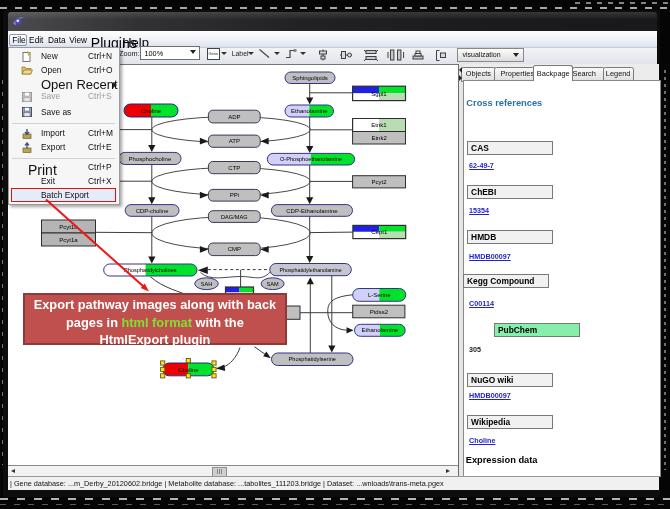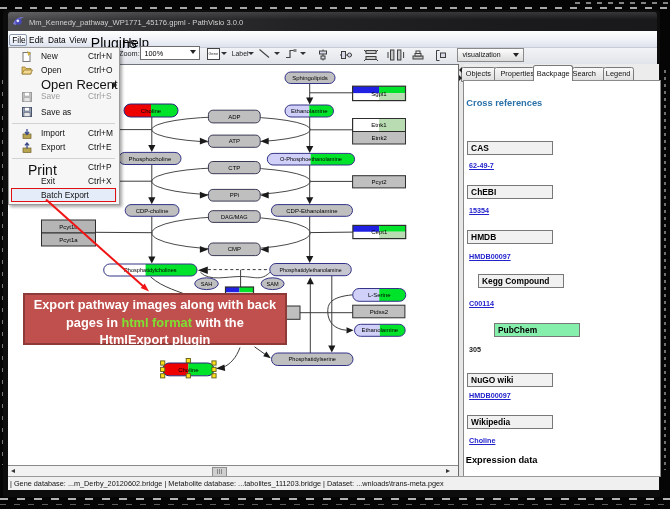--- a/index.html
+++ b/index.html
@@ -14,21 +14,20 @@
 <div class="abs" style="left:664px;top:70px;width:2px;height:400px;background:repeating-linear-gradient(rgba(255,255,255,.42) 0 3px,transparent 3px 7px)"></div>
 
 <div class="abs" style="left:3px;top:10px;width:657px;height:487px;background:#0d0d0d;border-radius:4px 4px 2px 2px"></div>
 
 <div class="abs" style="left:8px;top:12px;width:649px;height:19px;background:linear-gradient(rgba(255,255,255,.13),rgba(255,255,255,0) 40%),linear-gradient(90deg,#4c4c4f 0%,#323234 20%,#222224 45%,#1b1b1d 75%,#19191b 100%);border-radius:3px 3px 0 0;z-index:2">
 <svg class="abs" style="left:4px;top:3px" width="14" height="13" viewBox="0 0 14 13">
         <path d="M1,9 C3,3 9,1 13,3 C10,2 5,5 4,10 Z" fill="#7b7bd8"></path>
         <circle cx="6.5" cy="6.5" r="3.2" fill="#4848b8"></circle>
         <circle cx="5.8" cy="5.8" r="1.4" fill="#e8e8ff"></circle>
       </svg>
-<span class="abs" style="left:21px;top:5.5px;font-size:7.6px;color:#d2d2d2">Mm_Kennedy_pathway_WP1771_45176.gpml - PathVisio 3.0.0</span>
     </div>
 
 <div class="abs" style="left:8px;top:31px;width:649px;height:16px;background:linear-gradient(#fefefe 0%,#f0f2f7 55%,#dde2ee 100%);border-bottom:1px solid #c8cdd8;z-index:2">
 <span class="abs" style="left:1.3px;top:2.6px;width:15.5px;height:10.6px;border:1px solid #8a97ad;border-radius:2px;background:linear-gradient(#fff,#e2e9f4)"></span>
 <span class="abs" style="left:4.3px;top:4px;font-size:8.3px;color:#000">File</span>
 <span class="abs" style="left:21.1px;top:4px;font-size:8.3px;color:#000">Edit</span>
 <span class="abs" style="left:40.1px;top:4px;font-size:8.3px;color:#000">Data</span>
 <span class="abs" style="left:61.2px;top:4px;font-size:8.3px;color:#000">View</span>
 <span class="abs" style="left:82.8px;top:4px;font-size:14px;color:#000">Plugins</span>
 <span class="abs" style="left:114.2px;top:4px;font-size:13px;color:#000">Help</span>
@@ -271,21 +270,21 @@
     <div class="abs" style="left:571.5px;top:67.2px;width:31.2px;height:12.799999999999997px;background:linear-gradient(#f8f8f8,#dedede);border:1px solid #7a7a7a;border-radius:2.5px 2.5px 0 0;z-index:2;font-size:7.4px;text-align:left;line-height:12.799999999999997px;color:#111">Search</div>
     <div class="abs" style="left:602.7px;top:67.2px;width:28.9px;height:12.799999999999997px;background:linear-gradient(#f8f8f8,#dedede);border:1px solid #7a7a7a;border-radius:2.5px 2.5px 0 0;z-index:2;font-size:7.4px;text-align:center;line-height:12.799999999999997px;color:#111">Legend</div>
     <div class="abs" style="left:462.5px;top:79.5px;width:196px;height:395px;background:#fff;border:1px solid #8a8a8a;z-index:2"></div>
     <div class="abs" style="left:466.3px;top:97.5px;font-size:9.3px;font-weight:bold;color:#2a71a8;z-index:3">Cross references</div>
     <div class="abs" style="left:467.1px;top:141.0px;width:80.5px;height:12px;background:#f1f1f1;border:1px solid #787878;font-size:8.4px;font-weight:bold;color:#000;line-height:12px;padding-left:3px;z-index:3">CAS</div>
     <div class="abs" style="left:469.1px;top:161.4px;font-size:7.2px;font-weight:bold;color:#2222cc;text-decoration:underline;z-index:3">62-49-7</div>
     <div class="abs" style="left:467.1px;top:184.8px;width:80.5px;height:12px;background:#f1f1f1;border:1px solid #787878;font-size:8.4px;font-weight:bold;color:#000;line-height:12px;padding-left:3px;z-index:3">ChEBI</div>
     <div class="abs" style="left:469.1px;top:205.8px;font-size:7.2px;font-weight:bold;color:#2222cc;text-decoration:underline;z-index:3">15354</div>
     <div class="abs" style="left:467.1px;top:229.9px;width:80.5px;height:12px;background:#f1f1f1;border:1px solid #787878;font-size:8.4px;font-weight:bold;color:#000;line-height:12px;padding-left:3px;z-index:3">HMDB</div>
     <div class="abs" style="left:469.1px;top:252.1px;font-size:7.2px;font-weight:bold;color:#2222cc;text-decoration:underline;z-index:3">HMDB00097</div>
-    <div class="abs" style="left:478px;top:274.2px;width:80.5px;height:12px;background:#f1f1f1;border:1px solid #787878;font-size:8.4px;font-weight:bold;color:#000;line-height:12px;padding-left:3px;z-index:3">Kegg Compound</div>
+    <div class="abs" style="left:463px;top:274.2px;width:80.5px;height:12px;background:#f1f1f1;border:1px solid #787878;font-size:8.4px;font-weight:bold;color:#000;line-height:12px;padding-left:3px;z-index:3">Kegg Compound</div>
     <div class="abs" style="left:469.1px;top:299.2px;font-size:7.2px;font-weight:bold;color:#2222cc;text-decoration:underline;z-index:3">C00114</div>
     <div class="abs" style="left:494px;top:322.6px;width:80.5px;height:12px;background:#86efac;border:1px solid #787878;font-size:8.4px;font-weight:bold;color:#000;line-height:12px;padding-left:3px;z-index:3">PubChem</div>
     <div class="abs" style="left:469.1px;top:345.2px;font-size:7.2px;font-weight:bold;color:#222;z-index:3">305</div>
     <div class="abs" style="left:467.1px;top:373px;width:80.5px;height:12px;background:#f1f1f1;border:1px solid #787878;font-size:8.4px;font-weight:bold;color:#000;line-height:12px;padding-left:3px;z-index:3">NuGO wiki</div>
     <div class="abs" style="left:469.1px;top:391.2px;font-size:7.2px;font-weight:bold;color:#2222cc;text-decoration:underline;z-index:3">HMDB00097</div>
     <div class="abs" style="left:467.1px;top:414.5px;width:80.5px;height:12px;background:#f1f1f1;border:1px solid #787878;font-size:8.4px;font-weight:bold;color:#000;line-height:12px;padding-left:3px;z-index:3">Wikipedia</div>
     <div class="abs" style="left:469.1px;top:436.0px;font-size:7.2px;font-weight:bold;color:#2222cc;text-decoration:underline;z-index:3">Choline</div>
     <div class="abs" style="left:465.7px;top:455px;font-size:9.3px;font-weight:bold;color:#000;z-index:3">Expression data</div>
 <div class="abs" style="left:8px;top:465px;width:449.5px;height:11px;background:#f2f2f2;border-top:1px solid #8a8a8a;z-index:2">
       <span style="position:absolute;left:3px;top:2.8px;width:0;height:0;border-right:4px solid #333;border-top:2.8px solid transparent;border-bottom:2.8px solid transparent"></span>

